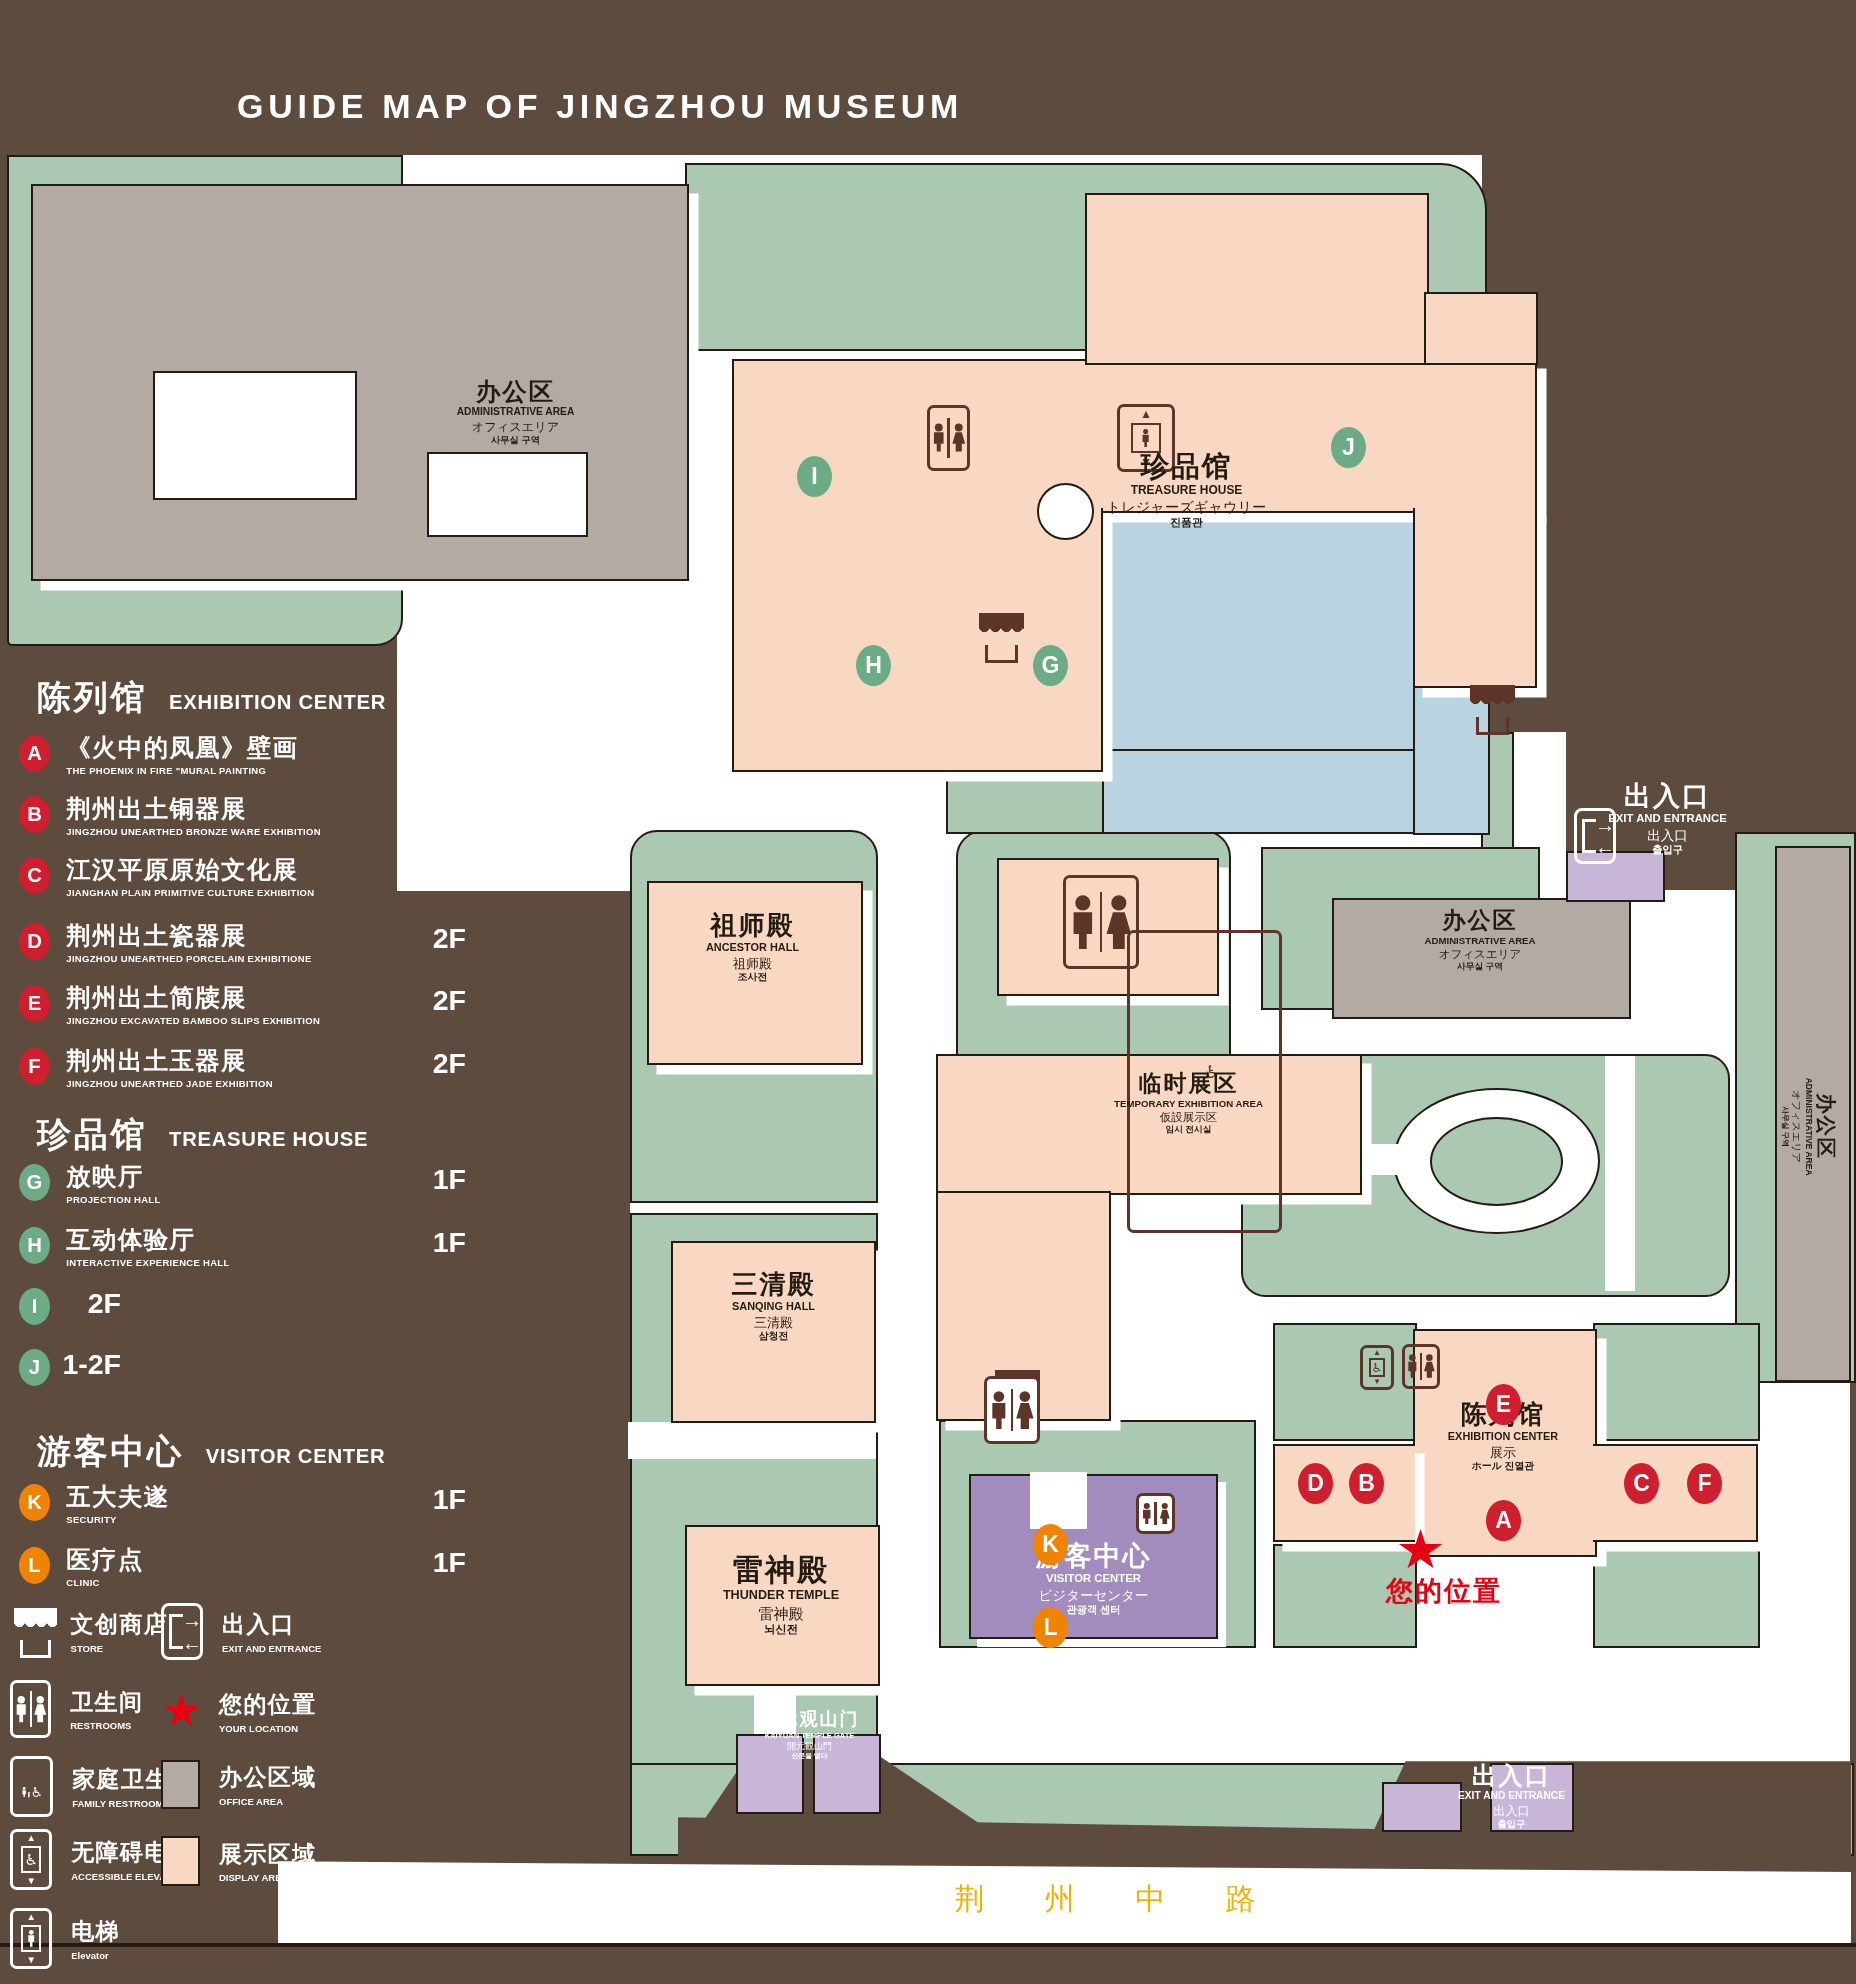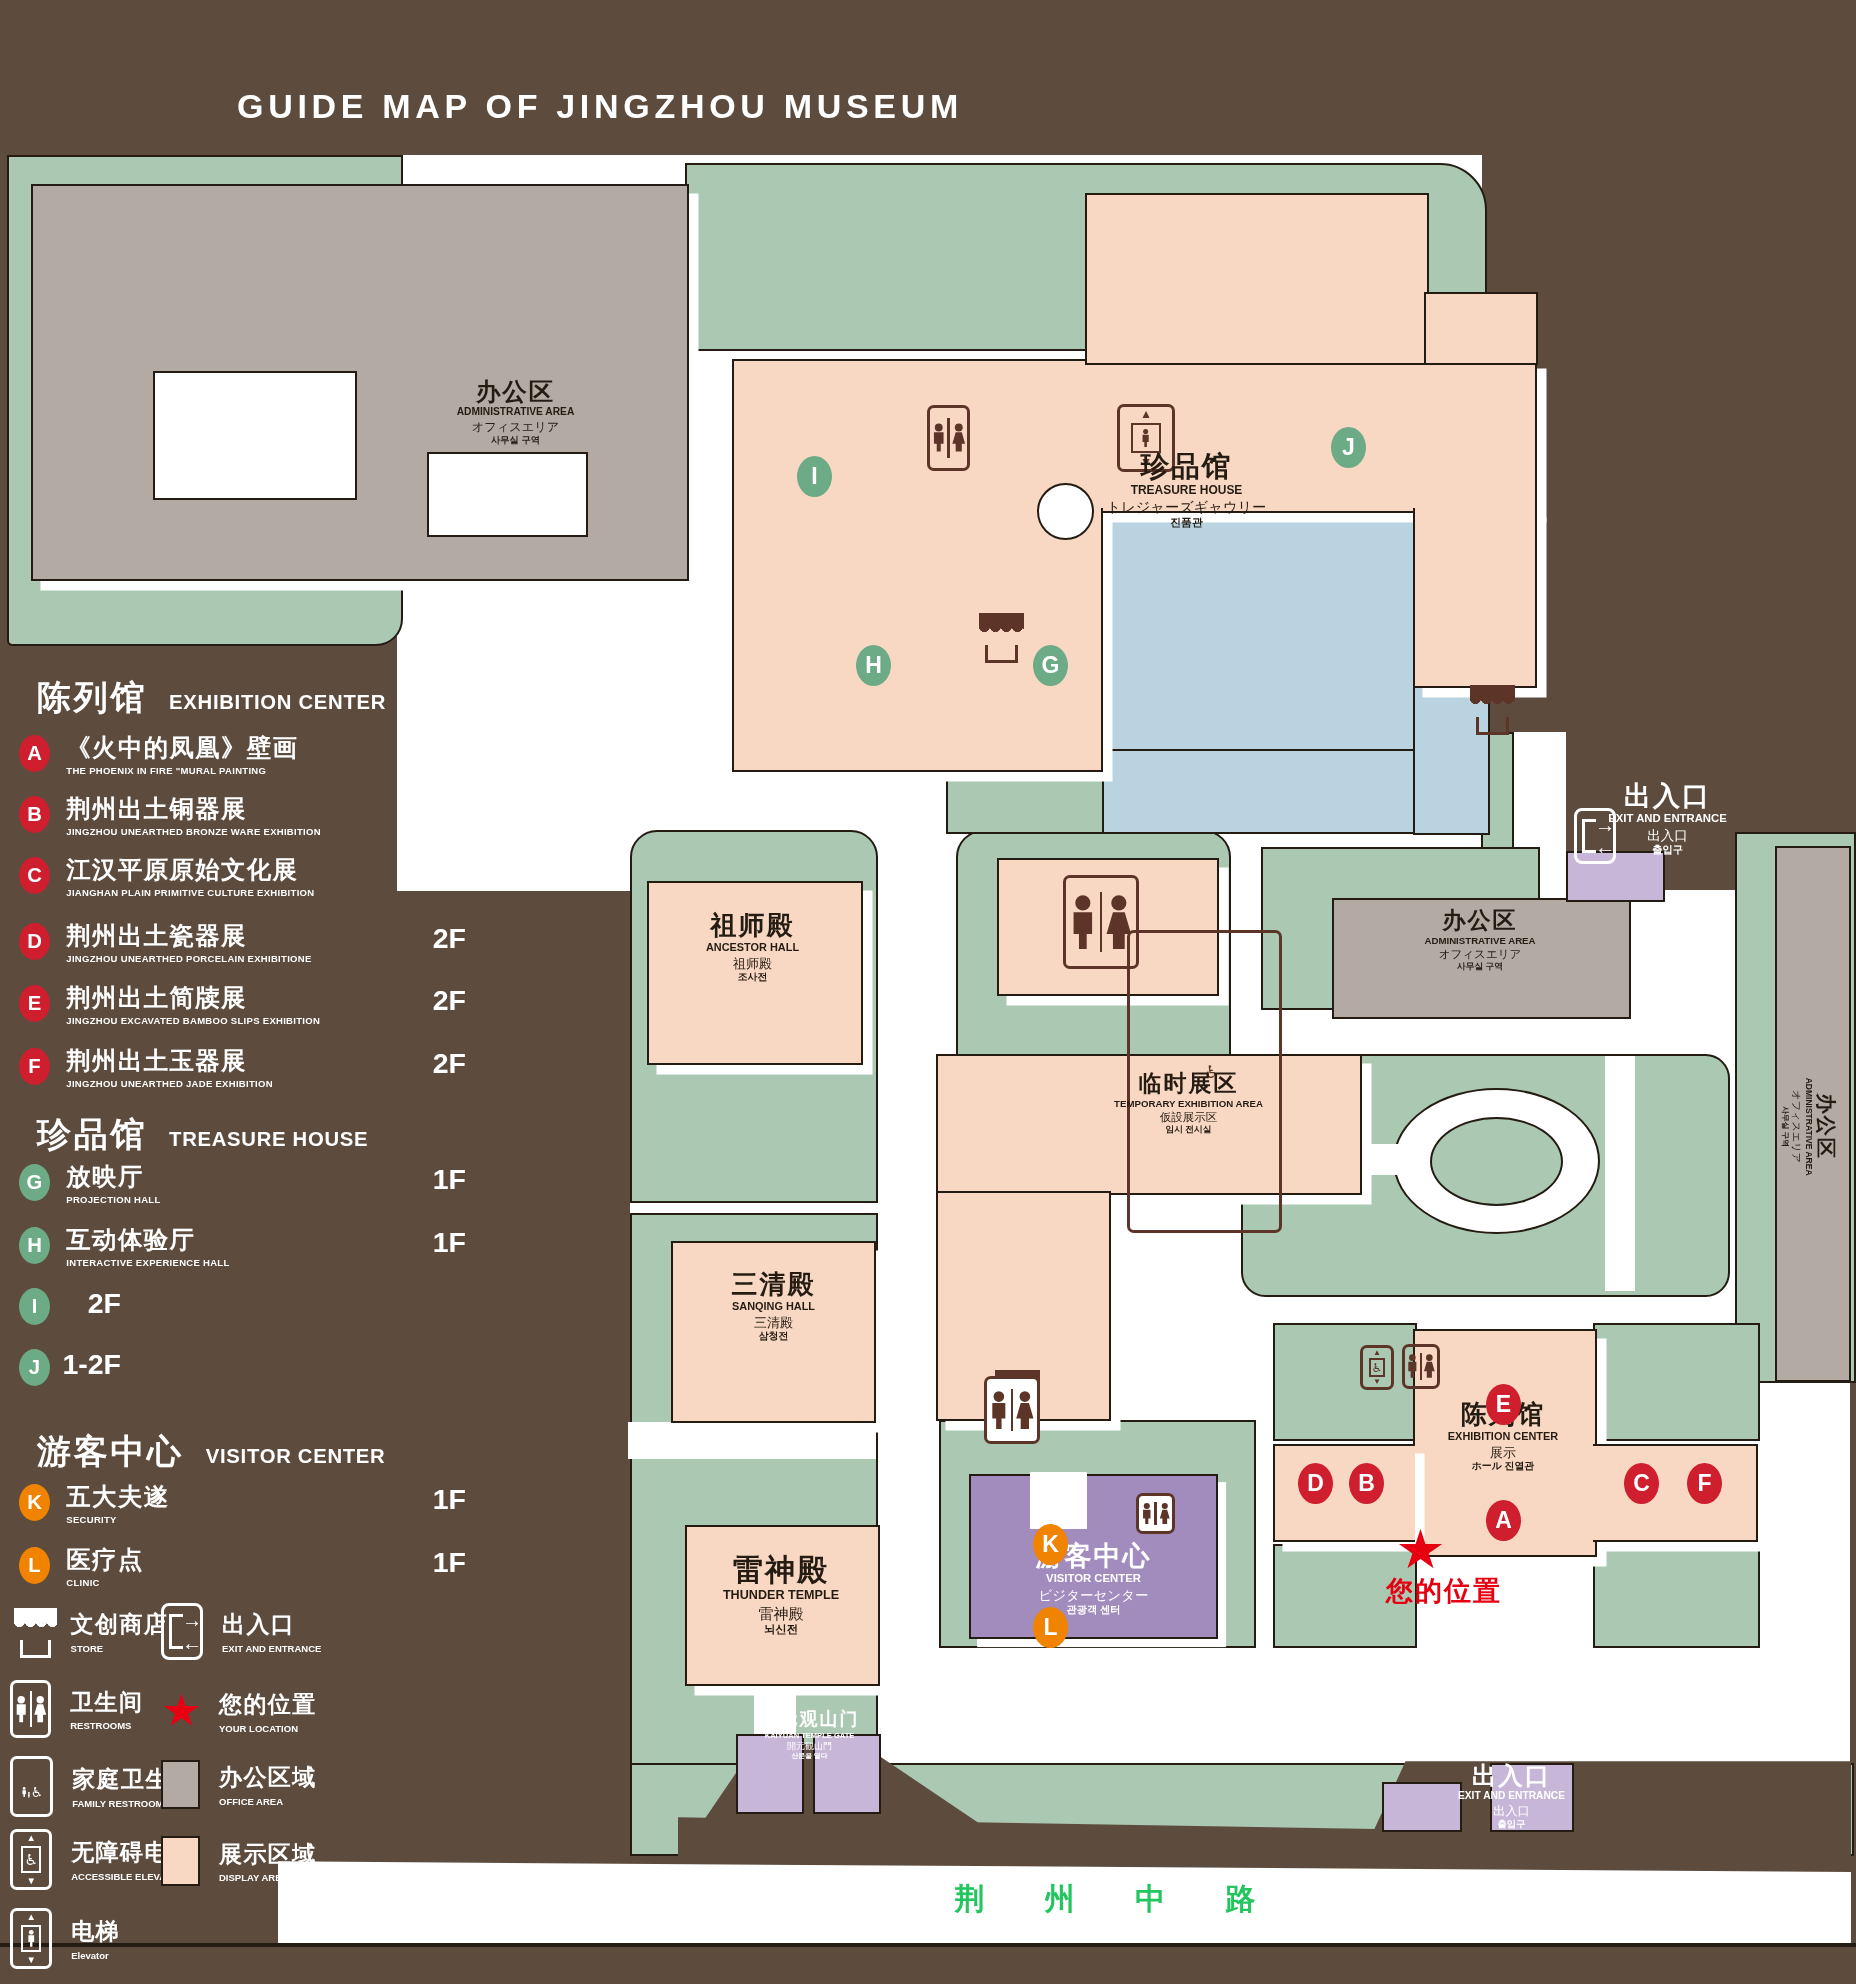--- a/index.html
+++ b/index.html
@@ -68,21 +68,21 @@
   .sym{position:absolute;color:#fff;display:flex;align-items:center;gap:19px;}
   .sym .txt b{display:block;font-size:23px;font-weight:bold;letter-spacing:1.4px;}
   .sym .txt small{display:block;font-size:9.5px;font-weight:bold;margin-top:2.7px;}
   .swatch{border:2px solid #241c12;box-sizing:border-box;}
   
   .title-zh{position:absolute;left:0;top:0;width:1193px;text-align:center;color:#fff;
             font-size:79px;font-weight:bold;letter-spacing:9.5px;line-height:1.1;
             text-shadow:3.4px 3.4px 0 rgba(30,20,10,.35);}
   .title-en{position:absolute;left:0;top:87px;width:1200px;text-align:center;color:#fff;
             font-size:34px;font-weight:bold;letter-spacing:4.7px;}
-  .road-label{position:absolute;text-align:center;color:#22c55e;font-weight:bold;
+  .road-label{position:absolute;text-align:center;color:#eab308;font-weight:normal;
               font-size:30px;letter-spacing:26px;}
   .loc-red{position:absolute;color:#e60012;font-weight:bold;font-size:27px;letter-spacing:2px;text-align:center;}
 </style>
 </head>
 <body>
 
 <svg width="0" height="0" style="position:absolute">
   <defs>
     <g id="pm">
         <circle cx="10" cy="4.5" r="4.5"></circle>

